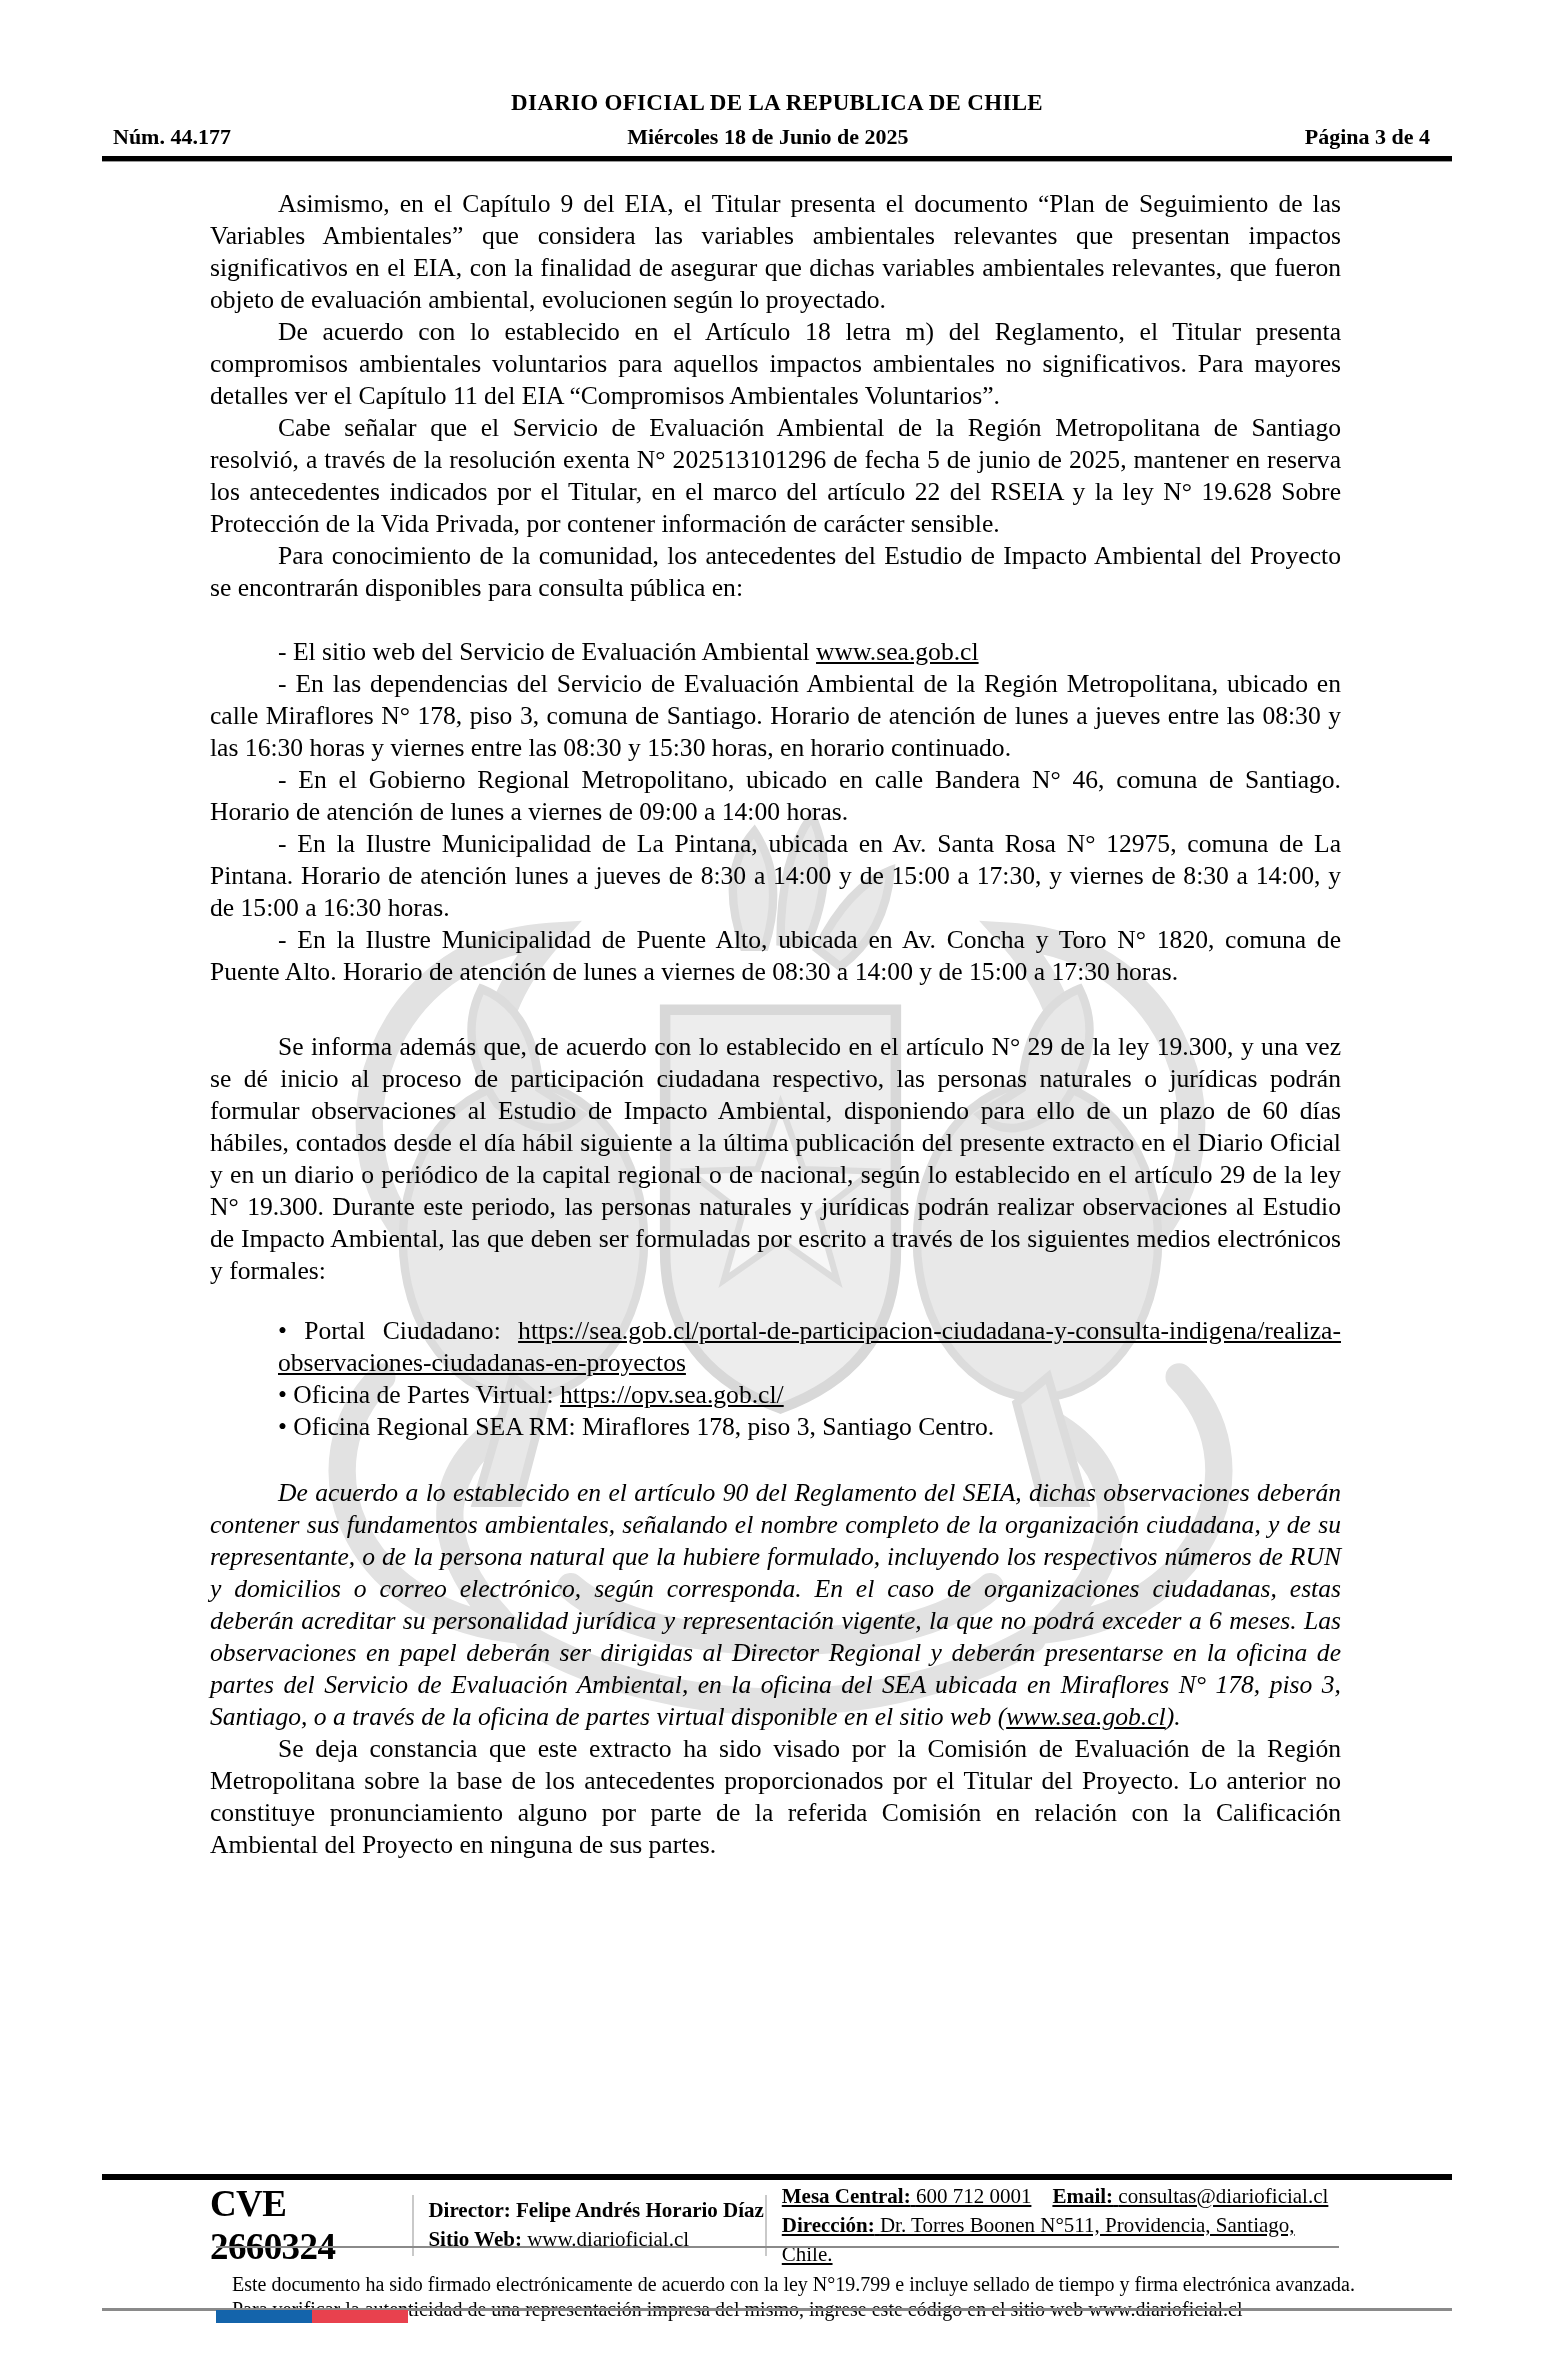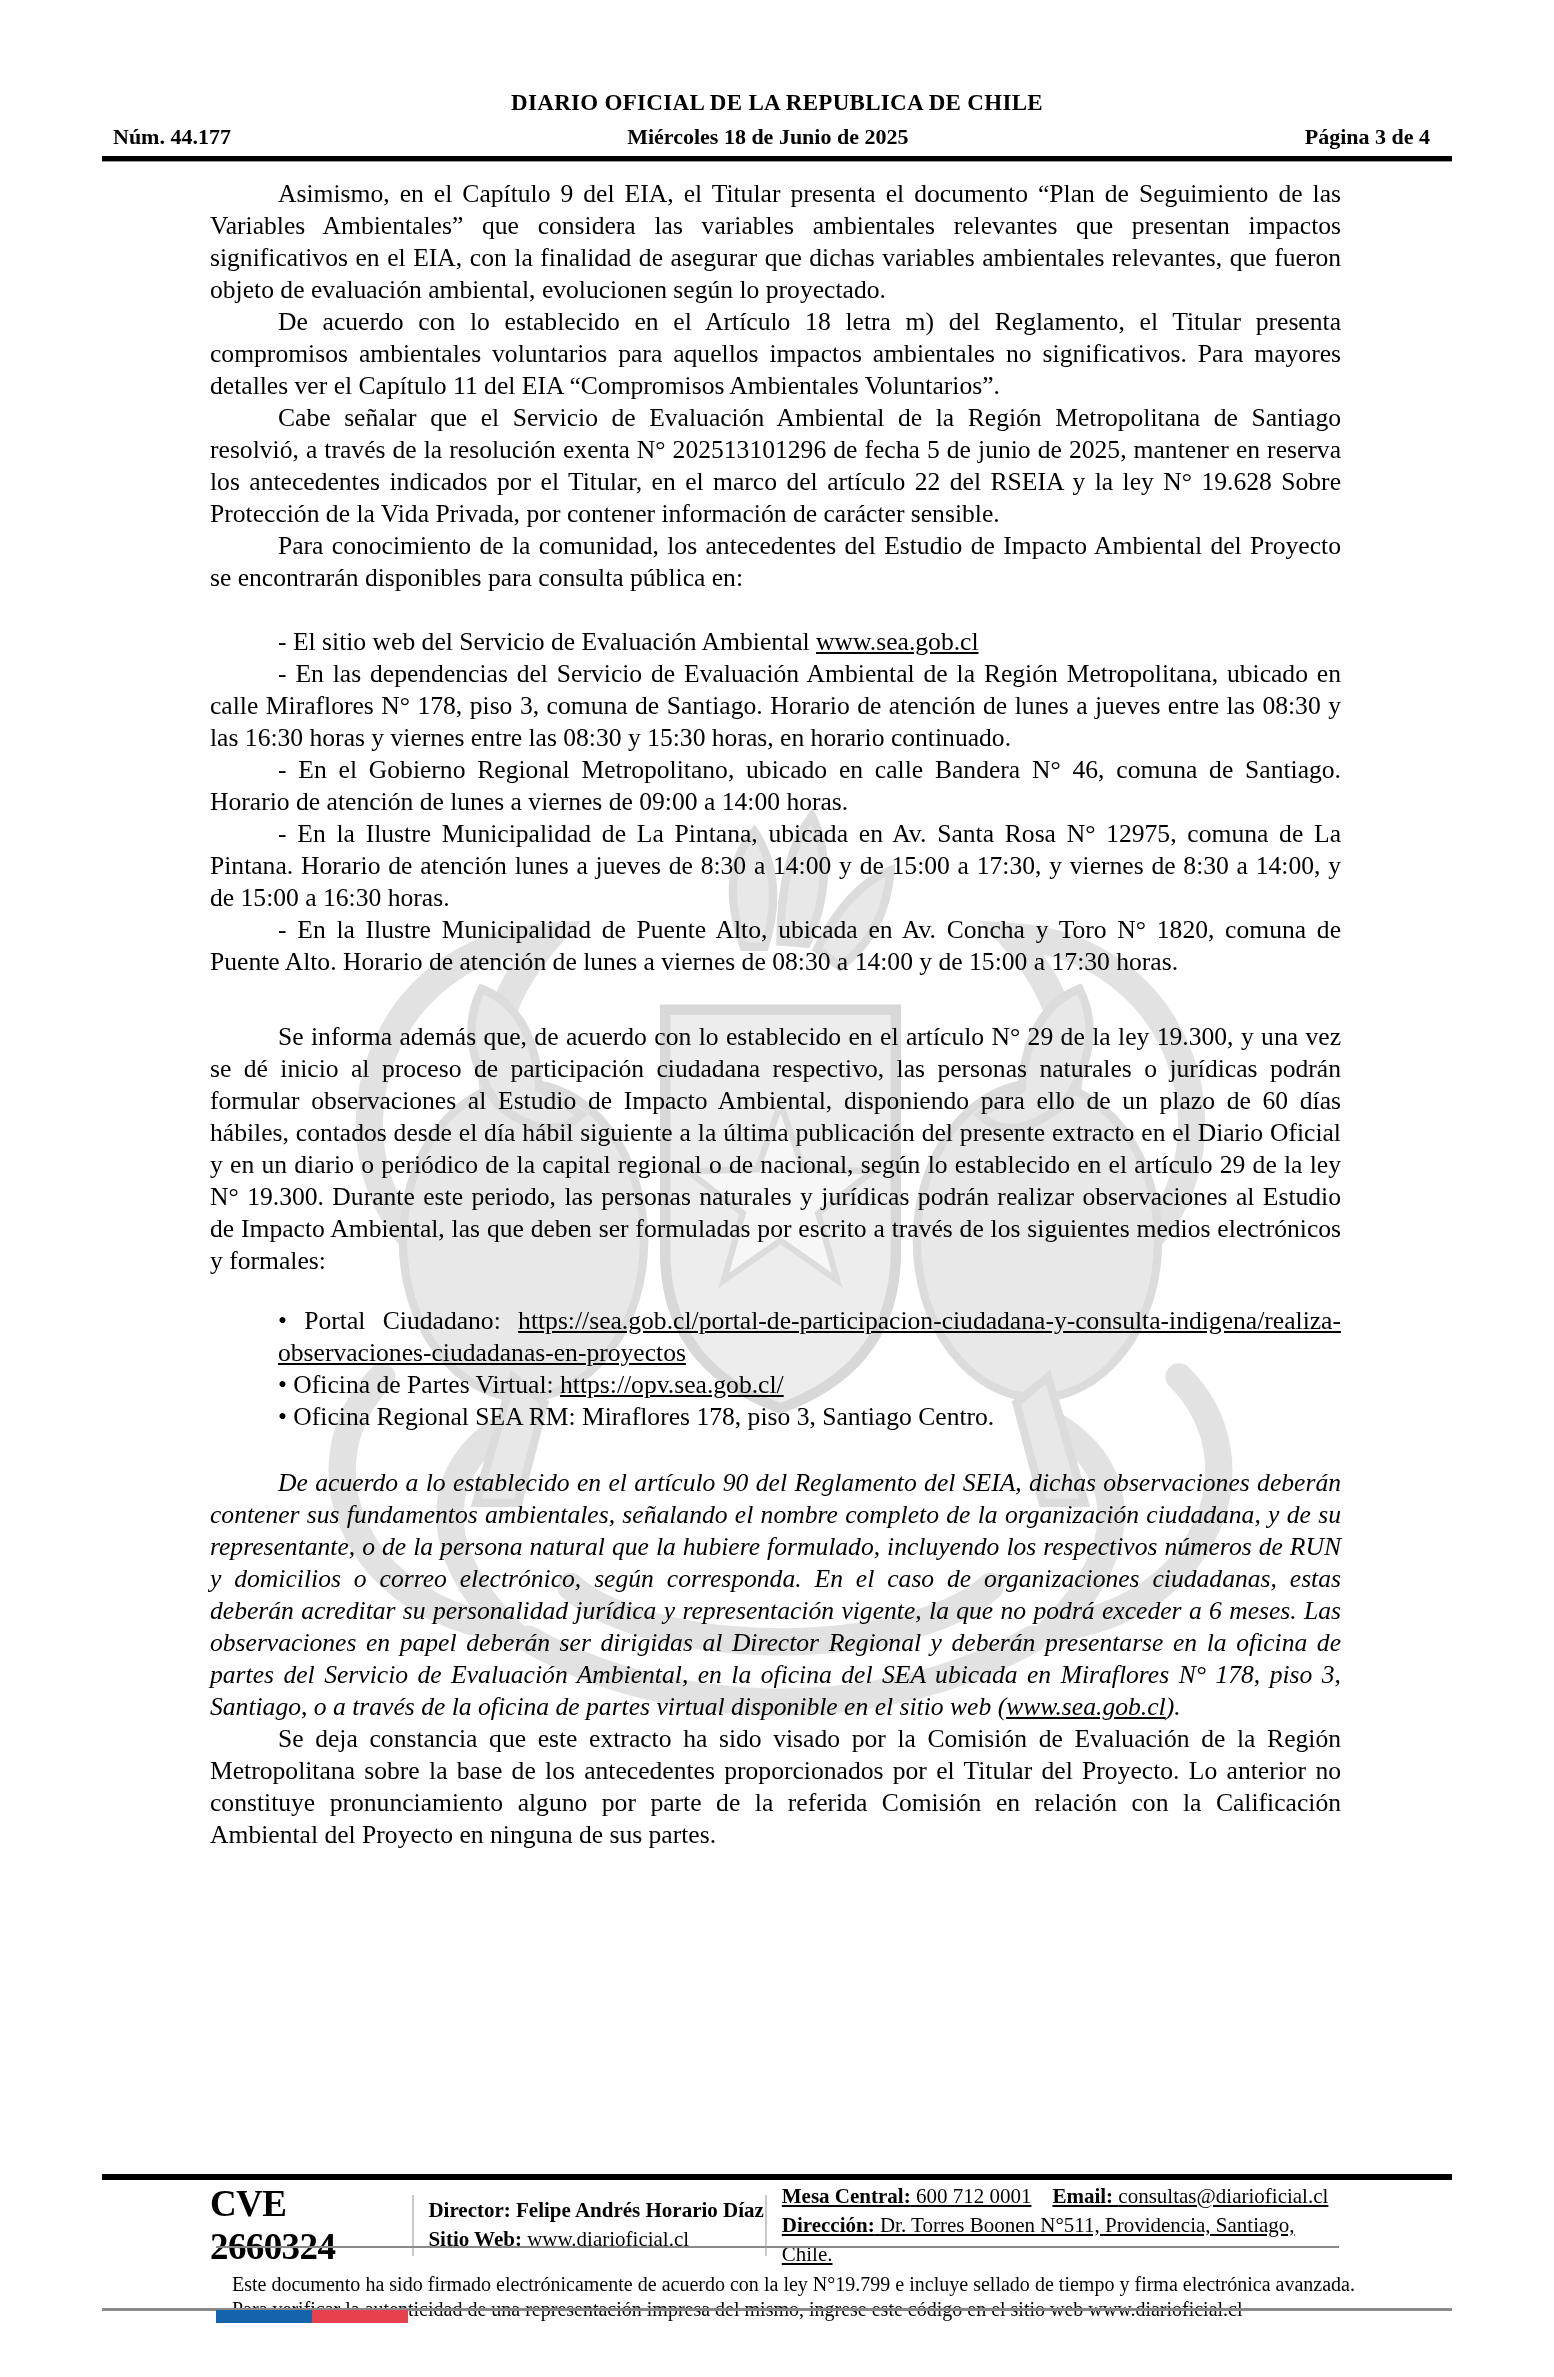--- a/index.html
+++ b/index.html
@@ -11,21 +11,21 @@
                 font-weight:bold;font-size:23px;letter-spacing:0.3px;}
   .header-row{position:absolute;top:124px;left:113px;width:1317px;display:flex;
               justify-content:space-between;font-weight:bold;font-size:22px;align-items:flex-end;}
   .rule-top{position:absolute;top:156px;left:102px;width:1350px;height:4.9px;background:#000;
             border-bottom:1.8px solid #9a9a9a;}
 
   
   .watermark{position:absolute;left:256px;top:786px;width:1049px;height:951px;pointer-events:none;}
 
   
-  .doc-body{position:absolute;left:210px;top:178px;width:1131px;text-align:justify;
+  .doc-body{position:absolute;left:210px;top:188px;width:1131px;text-align:justify;
             font-size:25.6px;line-height:32px;}
   .doc-body p{margin:0;text-indent:68px;}
   .doc-body p.bullet{text-indent:0;padding-left:68px;}
   .gap-1{margin-top:32px !important;}
   .gap-2{margin-top:43px !important;font-family:Liberation Serif, serif;}
   .gap-3{margin-top:28px !important;}
   .gap-4{margin-top:34px !important;font-style:italic;}
   .link{color:#000000;text-decoration:underline;overflow-wrap:break-word;cursor:pointer;}
 
   

